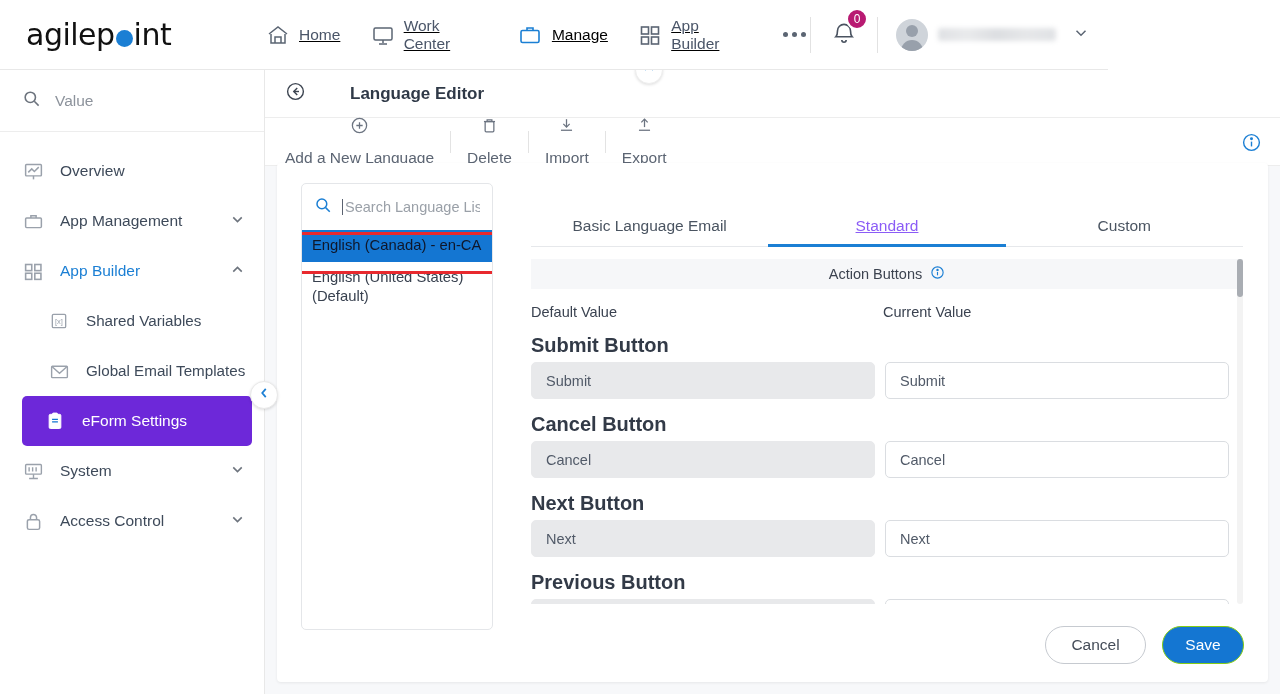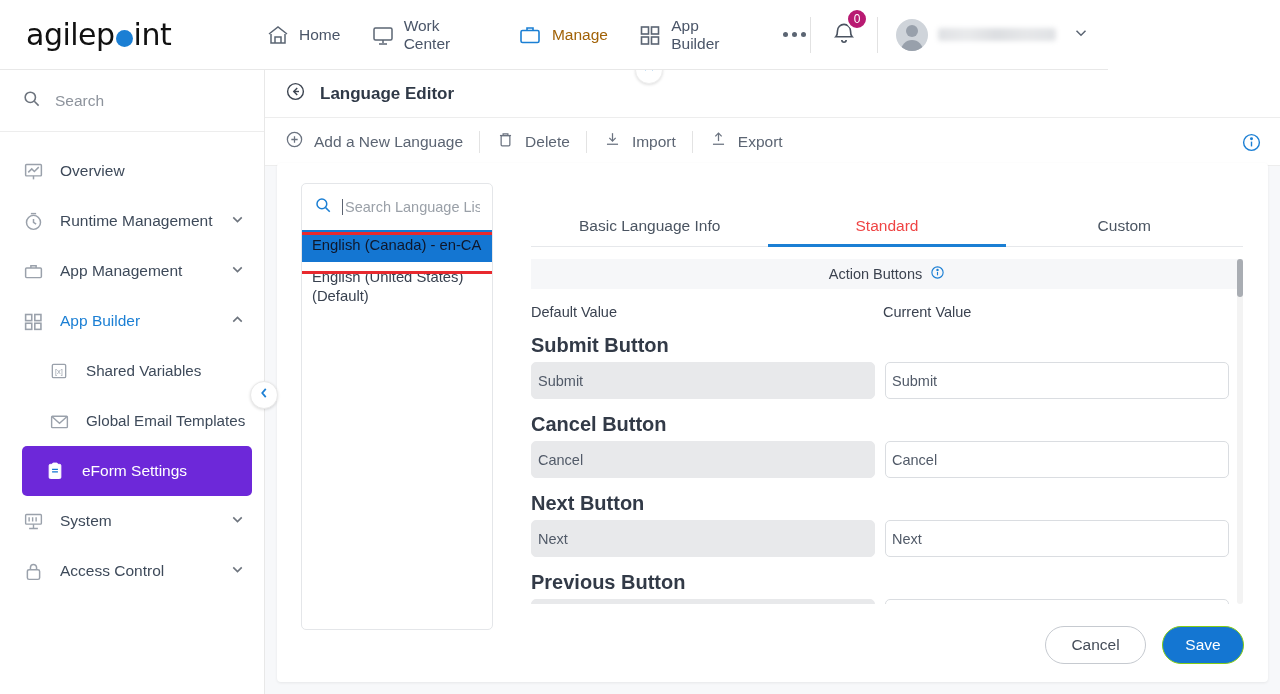--- a/index.html
+++ b/index.html
@@ -28,26 +28,27 @@
     font-family: "DejaVu Sans", sans-serif; font-weight: 400;
     display: flex; align-items: center;
   }
   .logo-dot {
     display: inline-block; width: 17px; height: 17px; border-radius: 50%;
     background: #1b7fd4; margin: 0 1px; position: relative; top: 4px;
   }
   .nav {
     flex: 1; display: flex; align-items: center; justify-content: center;
     gap: 30px;
+    text-decoration: underline;
   }
   .nav-item {
     display: flex; align-items: center; gap: 9px;
     font-size: 15.5px; color: #4a5568; cursor: pointer;
   }
-  .nav-item.active { color: #a16207; }
+  .nav-item.active { color: #000000; }
   .nav-ico { width: 25px; height: 25px; display: inline-flex; align-items: center; justify-content: center; }
   .nav-ico svg { display: block; }
   .dots { display: flex; gap: 4px; align-items: center; padding: 0 4px; cursor: pointer;}
   .dots i { width: 5px; height: 5px; border-radius: 50%; background: #5b6573; display: block;}
 
   .topright { display: flex; align-items: center; gap: 0; padding-right: 18px; }
   .divider-v { width: 1px; height: 36px; background: #e2e2e2; }
   .bell-wrap { position: relative; padding: 0 20px; cursor: pointer; }
   .badge {
     position: absolute; top: -12px; right: 9px;
@@ -125,30 +126,31 @@
     background: #fff; border: 1px solid #eee;
     box-shadow: 0 1px 3px rgba(0,0,0,0.12);
     display: flex; align-items: center; justify-content: center;
     cursor: pointer; z-index: 12;
   }
   .page-head {
     height: 48px; background: #fff;
     display: flex; align-items: center; gap: 14px;
     padding-left: 20px; border-bottom: 1px solid #ededed;
   }
-  .page-title { font-size: 17px; font-weight: bold; color: #2f3947; }
+  .page-title { font-size: 17px; font-weight: bold; color: #2f3947; margin-left: 30px; }
   .toolbar {
     height: 48px; background: #fff;
     display: flex; align-items: center; padding-left: 20px;
     border-bottom: 1px solid #ededed; position: relative;
   }
   .tb-btn {
     display: flex; align-items: center; gap: 10px;
     font-size: 15.5px; color: #5c6573; cursor: pointer;
     padding: 0 16px 0 0;
+    flex-direction: column;
   }
   .tb-sep { width: 1px; height: 22px; background: #e3e3e3; margin: 0 16px 0 0; }
   .tb-info { position: absolute; right: 18px; top: 14px; cursor: pointer; }
 
   .card {
     position: absolute; left: 12px; top: 93px;
     width: 991px; height: 519px;
     background: #fff; border-radius: 4px;
     box-shadow: 0 1px 3px rgba(0,0,0,0.07);
   }
@@ -181,21 +183,21 @@
 
   
   .tabs {
     position: absolute; left: 254px; top: 42px; width: 712px;
     height: 42px; display: flex; border-bottom: 1px solid #e6e8eb;
   }
   .tab {
     flex: 1; display: flex; align-items: center; justify-content: center;
     font-size: 15.5px; color: #4a5461; cursor: pointer; position: relative;
   }
-  .tab.active { color: #ef4444; }
+  .tab.active { color: #8b5cf6; text-decoration: underline; }
   .tab.active::after {
     content: ''; position: absolute; left: 0; right: 0; bottom: -1px;
     height: 3px; background: #1b7fd4;
   }
   .formarea {
     position: absolute; left: 254px; top: 96px;
     width: 712px; height: 345px; overflow: hidden;
   }
   .sec-head {
     height: 30px; background: #f6f7f9; display: flex;
@@ -206,21 +208,21 @@
     display: flex; padding-top: 15px; font-size: 14.5px; color: #3a4250;
   }
   .colheads .c1 { width: 352px; }
   .row-label {
     font-size: 20px; color: #323a47; font-weight: bold;
     padding-top: 14px; padding-bottom: 5px;
   }
   .row-inputs { display: flex; gap: 10px; }
   .inp {
     height: 37px; border-radius: 5px; display: flex; align-items: center;
-    padding: 0 6px; font-size: 14.5px; color: #515a68;
+    padding: 0 14px; font-size: 14.5px; color: #515a68;
   }
   .inp.dis { width: 344px; background: #e8e9eb; border: 1px solid #e8e9eb; }
   .inp.en  { width: 344px; background: #fff; border: 1px solid #dadde1; cursor: text; }
   .scrollbar {
     position: absolute; right: 0; top: 0; width: 6px; height: 345px;
     background: #f3f3f3; border-radius: 3px; cursor: pointer;
   }
   .scrollthumb {
     position: absolute; top: 0; left: 0; width: 6px; height: 38px;
     background: #a9adb3; border-radius: 3px;
@@ -327,51 +329,36 @@
 
 <div class="sidebar">
 
   <div class="side-search">
     <span>
       <svg width="19" height="19" viewBox="0 0 24 24" fill="none" stroke="#6c737d" stroke-width="2">
         <circle cx="10.5" cy="10.5" r="6.5"></circle>
           <path d="M15.5 15.5 L21 21"></path>
       </svg>
     </span>
-    <span class="side-search-ph">Search</span>
+    <span class="side-search-ph">Value</span>
   </div>
 
   <div class="side-list">
 
     <div class="side-item">
       <span class="s-ico">
         <svg width="21" height="21" viewBox="0 0 24 24" fill="none" stroke="#9aa1ab" stroke-width="1.7">
           <rect x="3" y="4" width="18" height="13" rx="1"></rect>
           <path d="M6 13 L10 9 L13 12 L18 7"></path>
             <path d="M12 17 V21"></path>
         </svg>
       </span>
       <span class="s-lbl">Overview</span>
     </div>
 
-    <div class="side-item">
-      <span class="s-ico">
-        <svg width="21" height="21" viewBox="0 0 24 24" fill="none" stroke="#9aa1ab" stroke-width="1.7">
-          <circle cx="12" cy="13" r="8"></circle>
-            <path d="M12 9 V13 L15 15"></path>
-            <path d="M9 3 H15"></path>
-        </svg>
-      </span>
-      <span class="s-lbl">Runtime Management</span>
-      <span>
-        <svg width="17" height="17" viewBox="0 0 24 24" fill="none" stroke="#6d747e" stroke-width="2.2">
-            <path d="M6 9 L12 15 L18 9"></path>
-          </svg>
-      </span>
-    </div>
 
     <div class="side-item">
       <span class="s-ico">
         <svg width="21" height="21" viewBox="0 0 24 24" fill="none" stroke="#9aa1ab" stroke-width="1.7">
           <rect x="3" y="8" width="18" height="11" rx="1.2"></rect>
             <path d="M9 8 V5.5 H15 V8"></path>
         </svg>
       </span>
       <span class="s-lbl">App Management</span>
       <span>
@@ -559,21 +546,21 @@
           </svg>
         </span>
         <span class="lang-search-ph">Search Language Lis</span>
       </div>
       <div class="lang-item selected">English (Canada) - en-CA</div>
       <div class="lang-item">English (United States) (Default)</div>
       <div class="red-box"></div>
     </div>
 
     <div class="tabs">
-      <div class="tab">Basic Language Info</div>
+      <div class="tab">Basic Language Email</div>
       <div class="tab active">Standard</div>
       <div class="tab">Custom</div>
     </div>
 
     <div class="formarea">
 
       <div class="sec-head">
         <span>Action Buttons</span>
         <span>
           <svg width="15" height="15" viewBox="0 0 24 24" fill="none" stroke="#1b7fd4" stroke-width="1.8">

